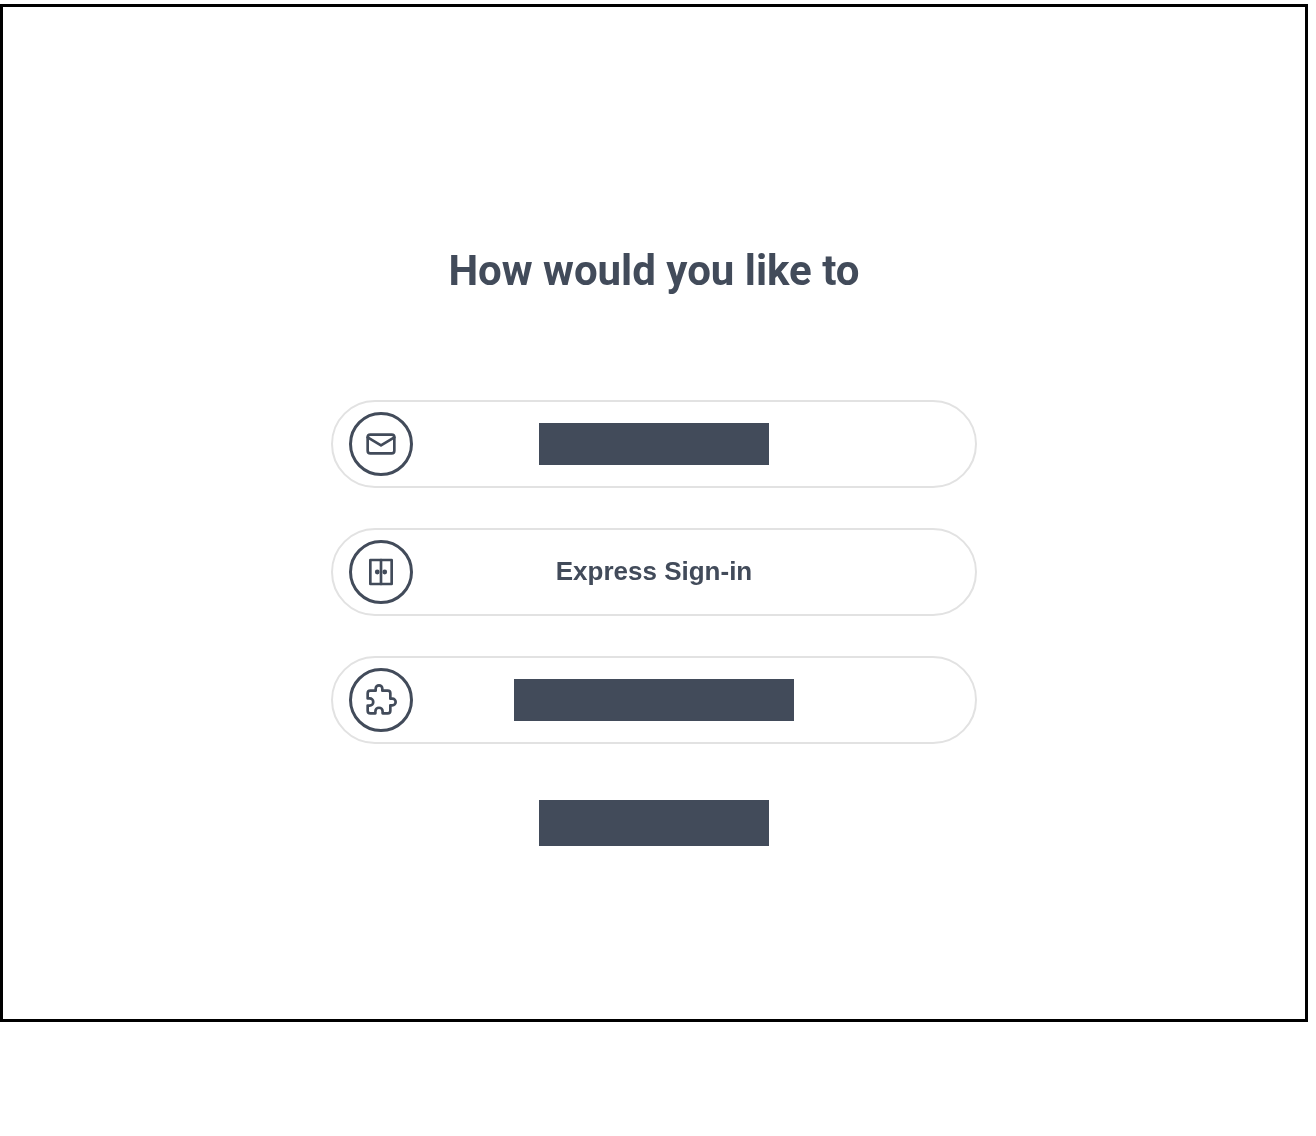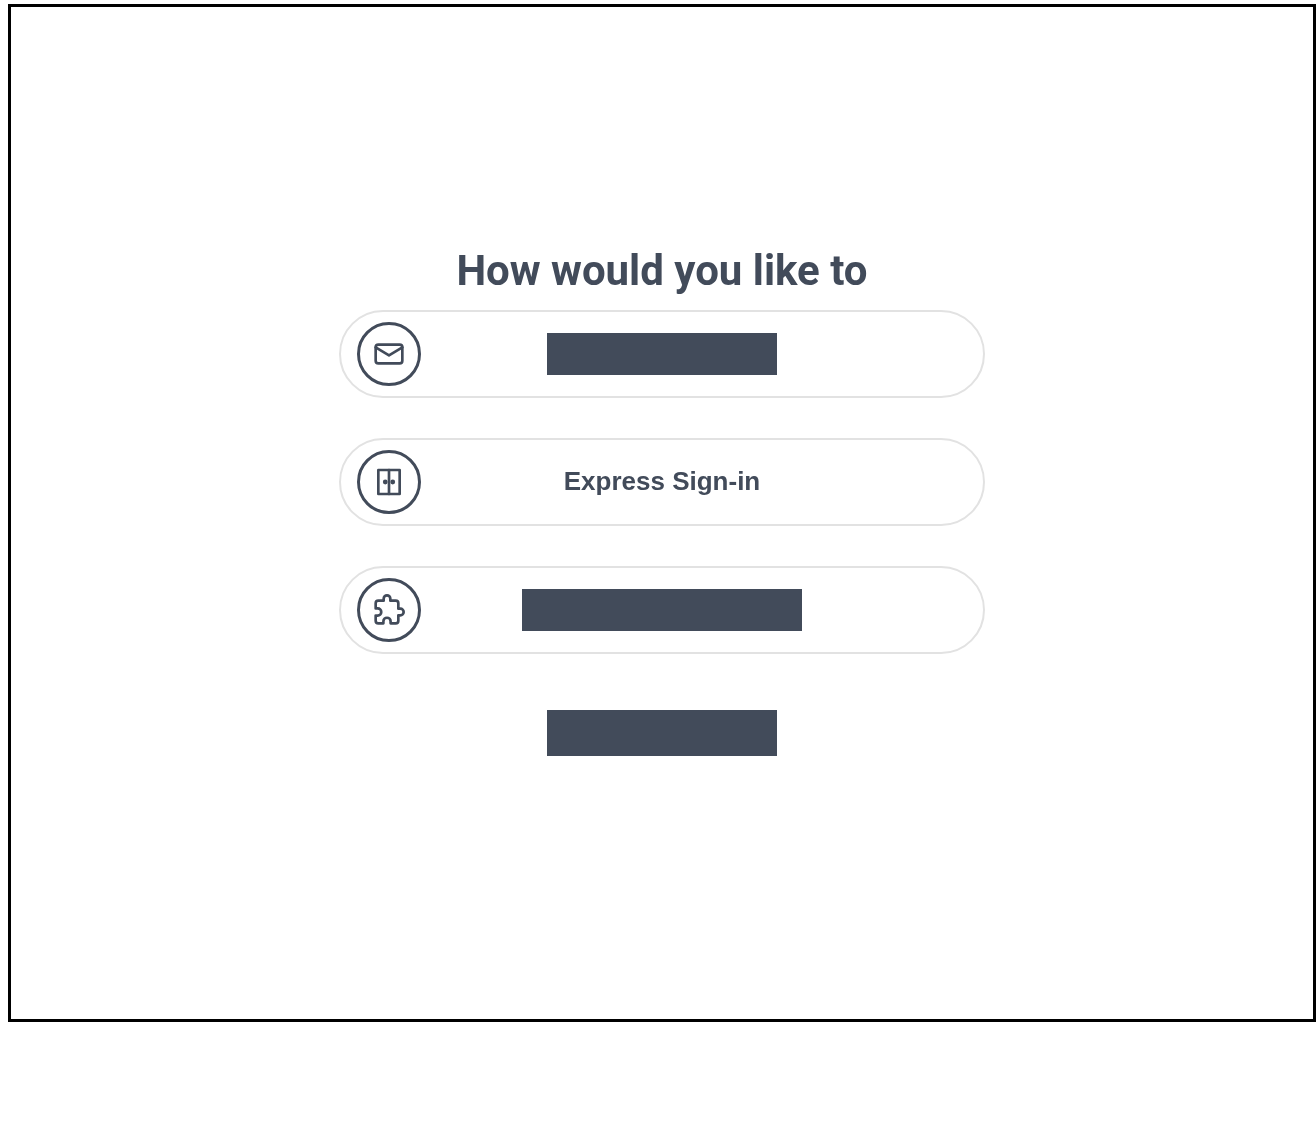--- a/index.html
+++ b/index.html
@@ -10,41 +10,42 @@
     body {
       font-family: -apple-system, BlinkMacSystemFont, "Segoe UI", Roboto, Helvetica, Arial, sans-serif;
       background: #ffffff;
       width: 1316px;
       height: 1136px;
       position: relative;
     }
     .frame {
       position: absolute;
       top: 4px;
-      left: 8px;
+      left: 0;
       width: 1308px;
       height: 1018px;
       border: 3px solid #000000;
       background: #ffffff;
       display: flex;
       flex-direction: column;
       align-items: center;
     }
     .heading {
       margin-top: 225px;
       text-align: center;
       color: #424B5A;
       font-size: 42px;
       font-weight: 700;
       line-height: 1.85;
     }
     .heading-line {
       display: block;
     }
     .options {
+      margin-top: 90px;
       display: flex;
       flex-direction: column;
       gap: 40px;
       align-items: center;
     }
     .option-button {
       width: 646px;
       height: 88px;
       border: 2px solid #E2E2E2;
       border-radius: 44px;

